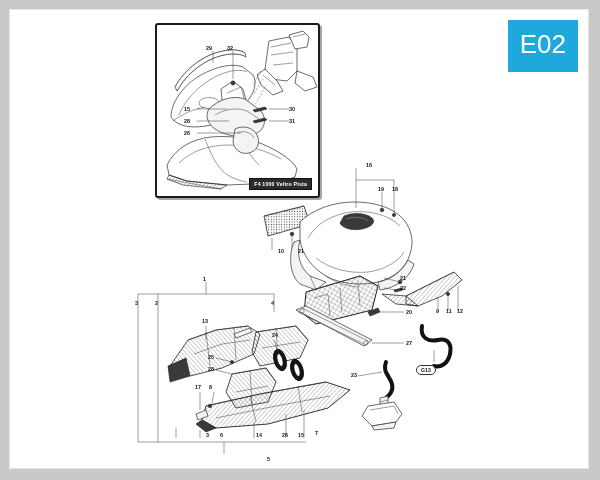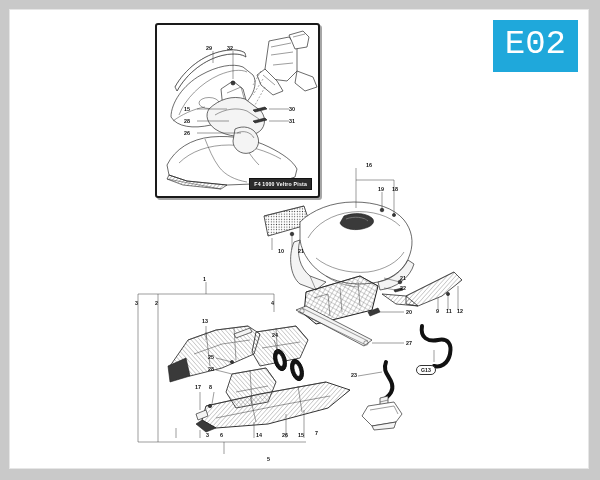--- a/index.html
+++ b/index.html
@@ -14,24 +14,24 @@
   }
   #sheet{
     position:relative;width:100%;height:100%;background:#ffffff;
     box-sizing:border-box;
     box-shadow:0 0 0 1px #e6e6e6;
   }
   
   #badge{
     position:absolute;right:10px;top:10px;
     background:#1fa8db;color:#ffffff;
-    font-size:34px;line-height:44px;
+    font-size:26px;line-height:44px;
     padding:2px 12px 6px 12px;
     letter-spacing:0px;
-    font-family:Liberation Mono, monospace;
+    font-family:Liberation Sans, sans-serif;
   }
   
   #inset{
     position:absolute;left:145px;top:13px;width:165px;height:175px;
     background:#ffffff;border:2px solid #1a1a1a;border-radius:3px;
     box-sizing:border-box;
     box-shadow:2px 2px 0 rgba(0,0,0,0.35);
   }
   #inset-caption{
     position:absolute;right:6px;bottom:6px;

